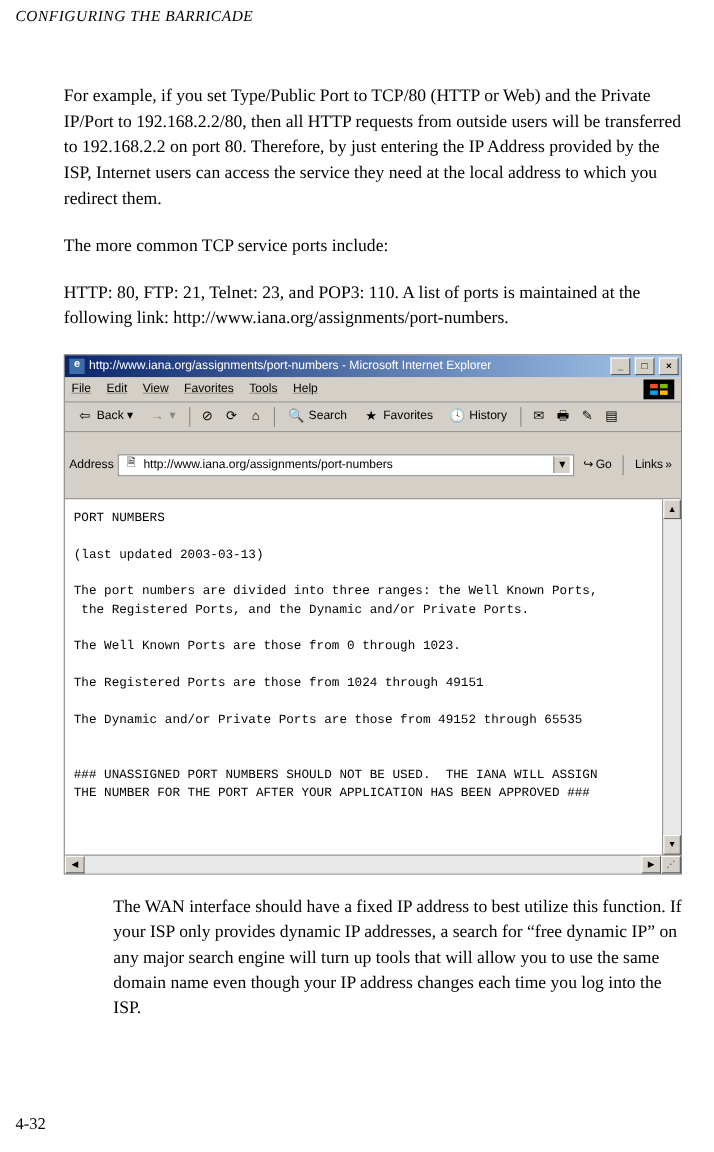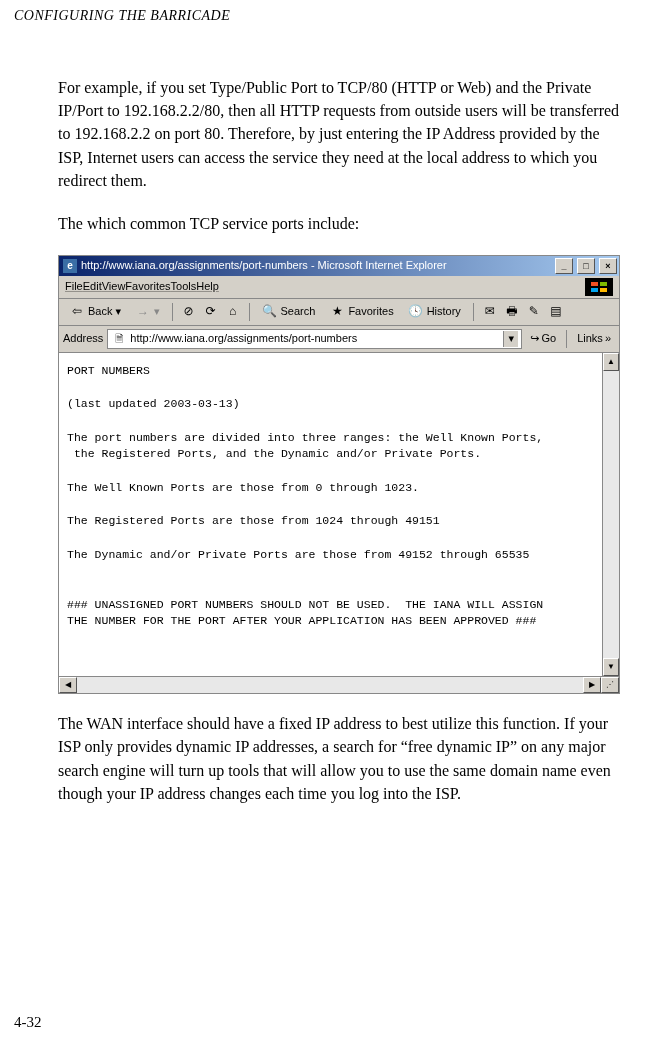--- a/index.html
+++ b/index.html
@@ -68,20 +68,21 @@
     display: inline-flex;
     align-items: center;
     justify-content: center;
     font-family: sans-serif;
     font-weight: bold;
   }
   .menubar {
     background: #d4d0c8;
     padding: 2px 6px;
     display: flex;
+    gap: 14px;
     align-items: center;
     border-bottom: 1px solid #888;
   }
   .menubar span { text-decoration: underline; text-decoration-color: rgba(0,0,0,0.3); }
   .ms-flag {
     margin-left: auto;
     width: 28px;
     height: 18px;
     background: #000;
     display: flex;
@@ -109,21 +110,21 @@
   .tb-icon {
     width: 16px;
     height: 16px;
     display: inline-flex;
     align-items: center;
     justify-content: center;
     font-size: 12px;
   }
   .addressbar {
     background: #d4d0c8;
-    padding: 3px 4px;
+    padding: 20px 4px;
     display: flex;
     gap: 4px;
     align-items: center;
     border-bottom: 1px solid #888;
   }
   .addr-input {
     flex: 1;
     background: #fff;
     border: 1px solid #888;
     padding: 1px 3px;
@@ -192,37 +193,39 @@
     gap: 6px;
     margin-top: 10px;
   }
   .note-label {
     font-weight: bold;
     flex-shrink: 0;
   }
   .note-text {
     flex: 1;
     line-height: 1.45;
+    margin-left: 45px;
   }
   .page-number {
     position: absolute;
     bottom: 16px;
     left: 14px;
     font-size: 15px;
   }
 </style>
 </head>
 <body>
 
 <div class="page-header">CONFIGURING THE BARRICADE</div>
 
 <div class="content">
 
   <p class="para">For example, if you set Type/Public Port to TCP/80 (HTTP or Web) and the Private IP/Port to 192.168.2.2/80, then all HTTP requests from outside users will be transferred to 192.168.2.2 on port 80. Therefore, by just entering the IP Address provided by the ISP, Internet users can access the service they need at the local address to which you redirect them.</p>
-  <p class="para">The which common TCP service ports include:</p>
+  <p class="para">The more common TCP service ports include:</p>
+  <p class="para">HTTP: 80, FTP: 21, Telnet: 23, and POP3: 110. A list of ports is maintained at the following link: http://www.iana.org/assignments/port-numbers.</p>
 
   <div class="screenshot">
     <div class="titlebar">
       <span class="titlebar-icon">e</span>
       <span class="titlebar-text">http://www.iana.org/assignments/port-numbers - Microsoft Internet Explorer</span>
       <span class="win-btn">_</span>
       <span class="win-btn">□</span>
       <span class="win-btn">×</span>
     </div>
     <div class="menubar">

